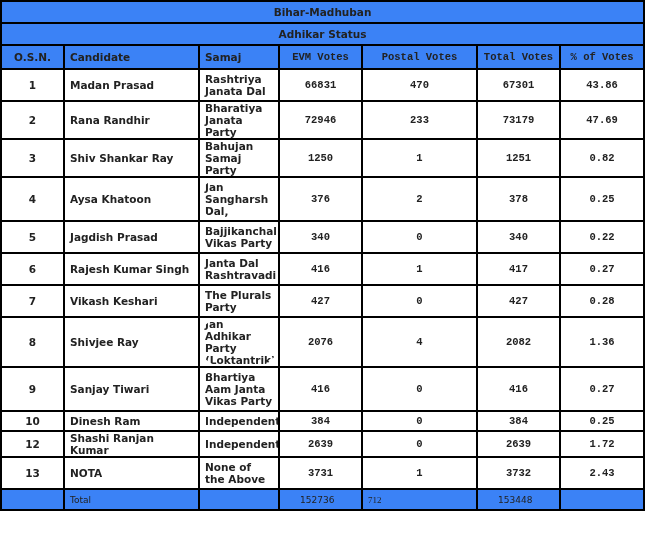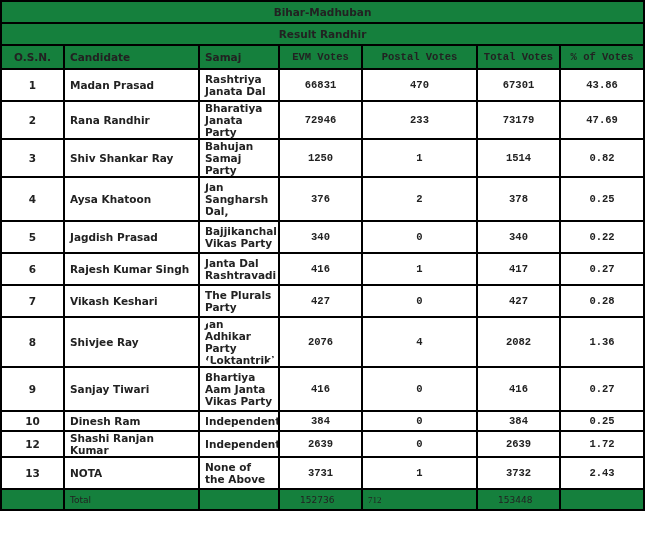--- a/index.html
+++ b/index.html
@@ -23,21 +23,21 @@
     table-layout: fixed;
     border: 2px solid #000;
   }
   table.results td, table.results th {
     border: 2px solid #000;
     padding: 0 5px;
     line-height: 12px;
     vertical-align: middle;
     overflow: hidden;
   }
-  .pink { background: #15803d; }
+  .pink { background: #3b82f6; }
   .title-row td { height: 20px; text-align: center; }
   .header-row th { height: 22px; font-weight: bold; }
   .center { text-align: center; }
   .left { text-align: left; }
   .right { text-align: center; font-family: Liberation Mono, monospace; }
   tr.r34 td { height: 30px; }
   tr.r46 td { height: 42px; border-radius: 20px; }
   tr.r22 td { height: 18px; }
   tr.total-row td {
     height: 19px;
@@ -58,21 +58,21 @@
     <col style="width:83px">
     <col style="width:115px">
     <col style="width:83px">
     <col style="width:84px">
   </colgroup>
   <tbody>
     <tr class="title-row">
       <td colspan="7" class="pink">Bihar-Madhuban</td>
     </tr>
     <tr class="title-row">
-      <td colspan="7" class="pink">Result Randhir</td>
+      <td colspan="7" class="pink">Adhikar Status</td>
     </tr>
     <tr class="header-row pink">
       <th class="center">O.S.N.</th>
       <th class="left">Candidate</th>
       <th class="left">Samaj</th>
       <th class="right">EVM Votes</th>
       <th class="right">Postal Votes</th>
       <th class="right">Total Votes</th>
       <th class="right">% of Votes</th>
     </tr>
@@ -94,21 +94,21 @@
       <td class="right">233</td>
       <td class="right">73179</td>
       <td class="right">47.69</td>
     </tr>
     <tr class="r34">
       <td class="center">3</td>
       <td class="left">Shiv Shankar Ray</td>
       <td class="left">Bahujan Samaj Party</td>
       <td class="right">1250</td>
       <td class="right">1</td>
-      <td class="right">1514</td>
+      <td class="right">1251</td>
       <td class="right">0.82</td>
     </tr>
     <tr class="r46">
       <td class="center">4</td>
       <td class="left">Aysa Khatoon</td>
       <td class="left">Jan Sangharsh Dal,</td>
       <td class="right">376</td>
       <td class="right">2</td>
       <td class="right">378</td>
       <td class="right">0.25</td>

